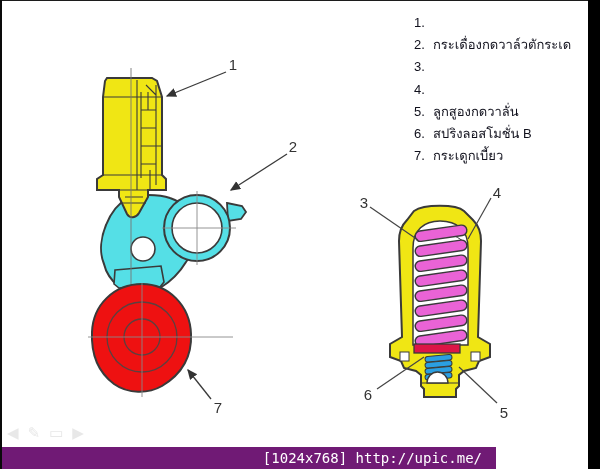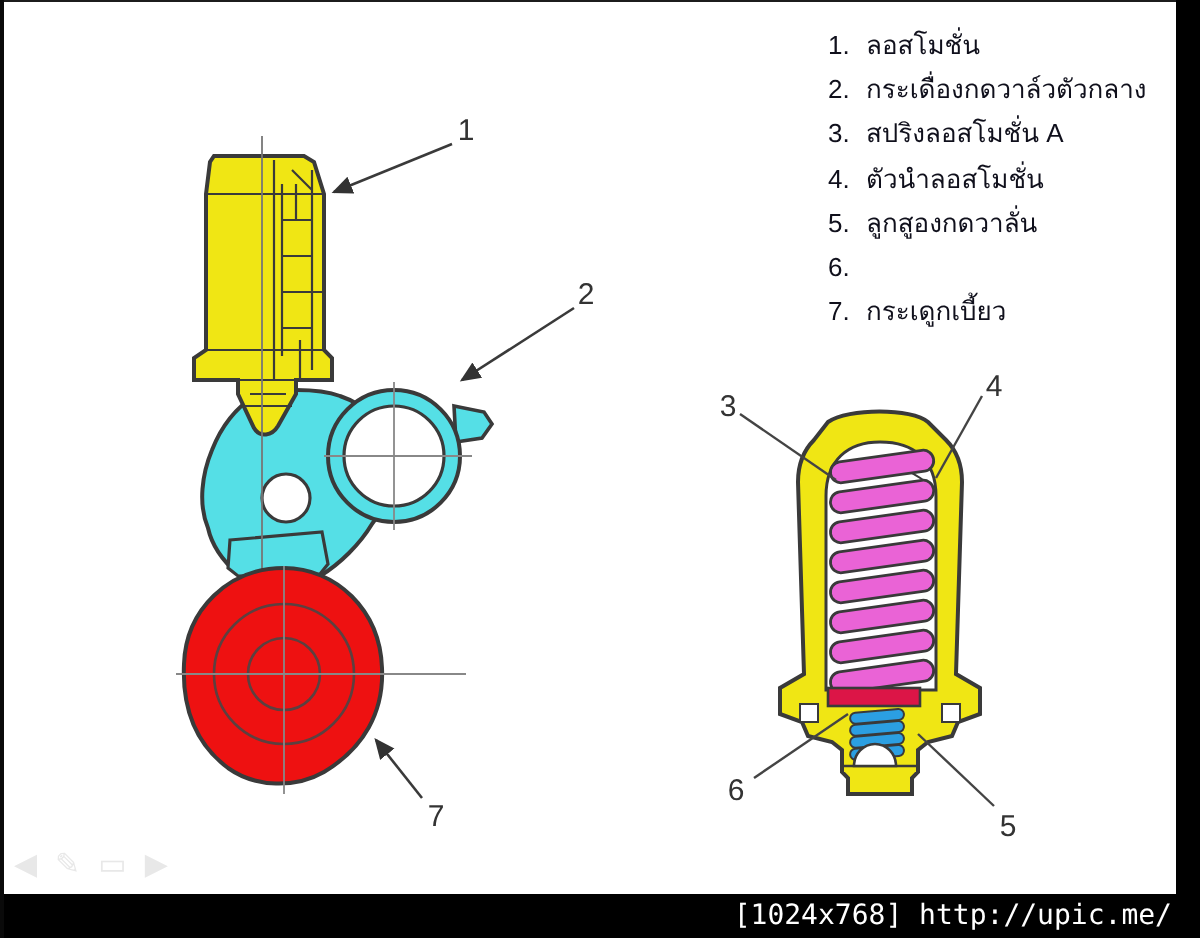--- a/index.html
+++ b/index.html
@@ -10,21 +10,21 @@
   .border-top{position:absolute;left:0;top:0;width:600px;height:1px;background:#1c1c1c;}
   .border-left{position:absolute;left:0;top:0;width:2px;height:469px;background:#0a0a0a;}
   .border-right{position:absolute;right:0;top:0;width:12px;height:469px;background:#000;}
   .diagram-svg{position:absolute;left:0;top:0;}
   .legend{position:absolute;left:414px;top:11px;color:#10101c;font-size:13px;}
   .legend-row{display:flex;gap:5px;height:22.3px;align-items:center;white-space:nowrap;}
   .legend-num{min-width:14px;}
   .toolbar{position:absolute;left:7px;top:425px;display:flex;gap:9px;color:#e8e8e8;font-size:15px;}
   .toolbar .tb-icon{cursor:default;line-height:16px;}
   .bottombar{
-    position:absolute;left:0;bottom:0;width:600px;height:22px;background:#000000;
+    position:absolute;left:0;bottom:0;width:496px;height:22px;background:#701a75;
     color:#fff;display:flex;align-items:center;justify-content:flex-end;
     padding-right:14px;box-sizing:border-box;
     font-family:"DejaVu Sans Mono","Liberation Mono",monospace;font-size:14px;
   }
   .callout-num{font-size:15px;fill:#333;font-family:"Liberation Sans","DejaVu Sans",sans-serif;}
   .thin-gray{stroke:#888;stroke-width:0.9;fill:none;}
   .outline{stroke:#3a3a3a;fill:none;}
 </style>
 </head>
 <body>
@@ -121,40 +121,38 @@
       <text class="callout-num" x="364" y="208" text-anchor="middle">3</text>
       <text class="callout-num" x="497" y="198" text-anchor="middle">4</text>
       <text class="callout-num" x="368" y="400" text-anchor="middle">6</text>
       <text class="callout-num" x="504" y="418" text-anchor="middle">5</text>
     </g>
   </svg>
 
   <div class="legend">
     <div class="legend-row">
       <span class="legend-num">1.</span>
-      <span>ลอสโมชั่น</span>
     </div>
     <div class="legend-row">
       <span class="legend-num">2.</span>
-      <span>กระเดื่องกดวาล์วตัวกลาง</span>
+      <span>กระเดื่องกดวาล์วตักระเด</span>
     </div>
     <div class="legend-row">
       <span class="legend-num">3.</span>
-      <span>สปริงลอสโมชั่น A</span>
     </div>
     <div class="legend-row">
       <span class="legend-num">4.</span>
-      <span>ตัวนำลอสโมชั่น</span>
     </div>
     <div class="legend-row">
       <span class="legend-num">5.</span>
       <span>ลูกสูองกดวาลั่น</span>
     </div>
     <div class="legend-row">
       <span class="legend-num">6.</span>
+      <span>สปริงลอสโมชั่น B</span>
     </div>
     <div class="legend-row">
       <span class="legend-num">7.</span>
       <span>กระเดูกเบี้ยว</span>
     </div>
   </div>
 
   <div class="toolbar">
     <span class="tb-icon">◀</span>
     <span class="tb-icon">✎</span>

